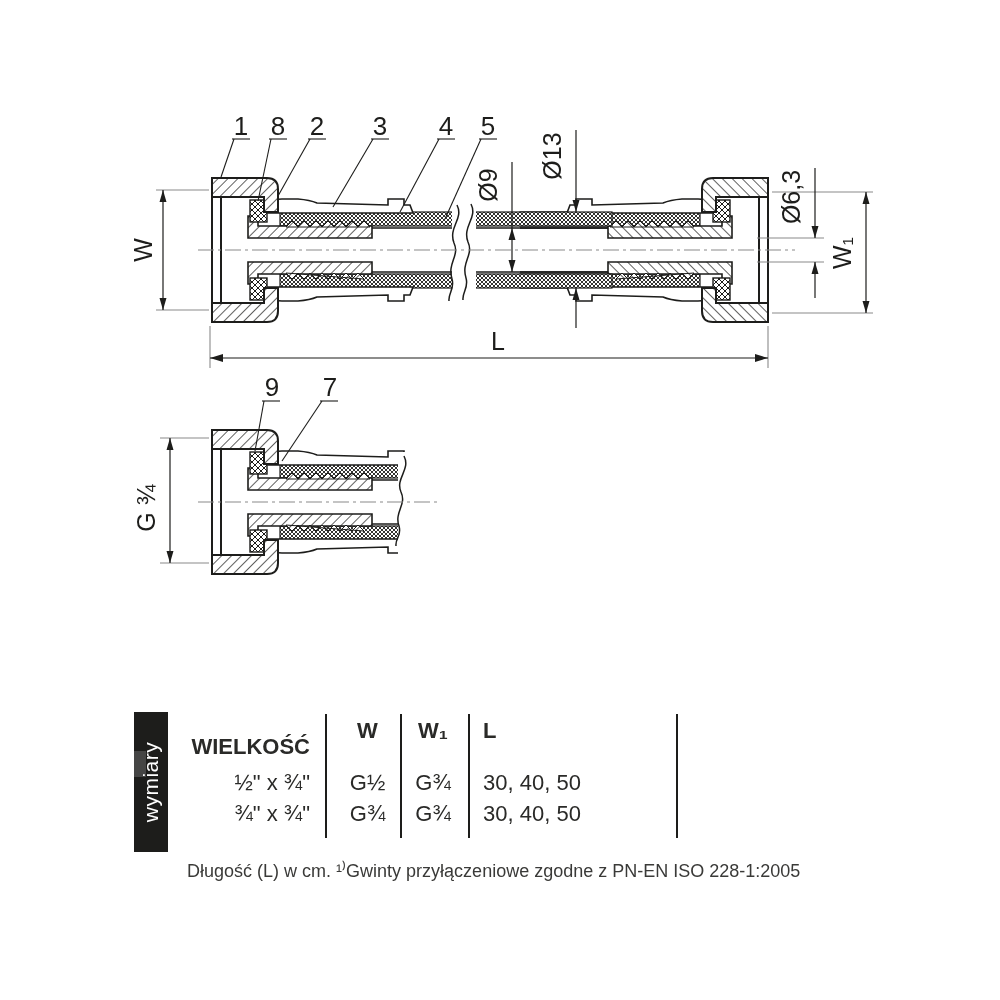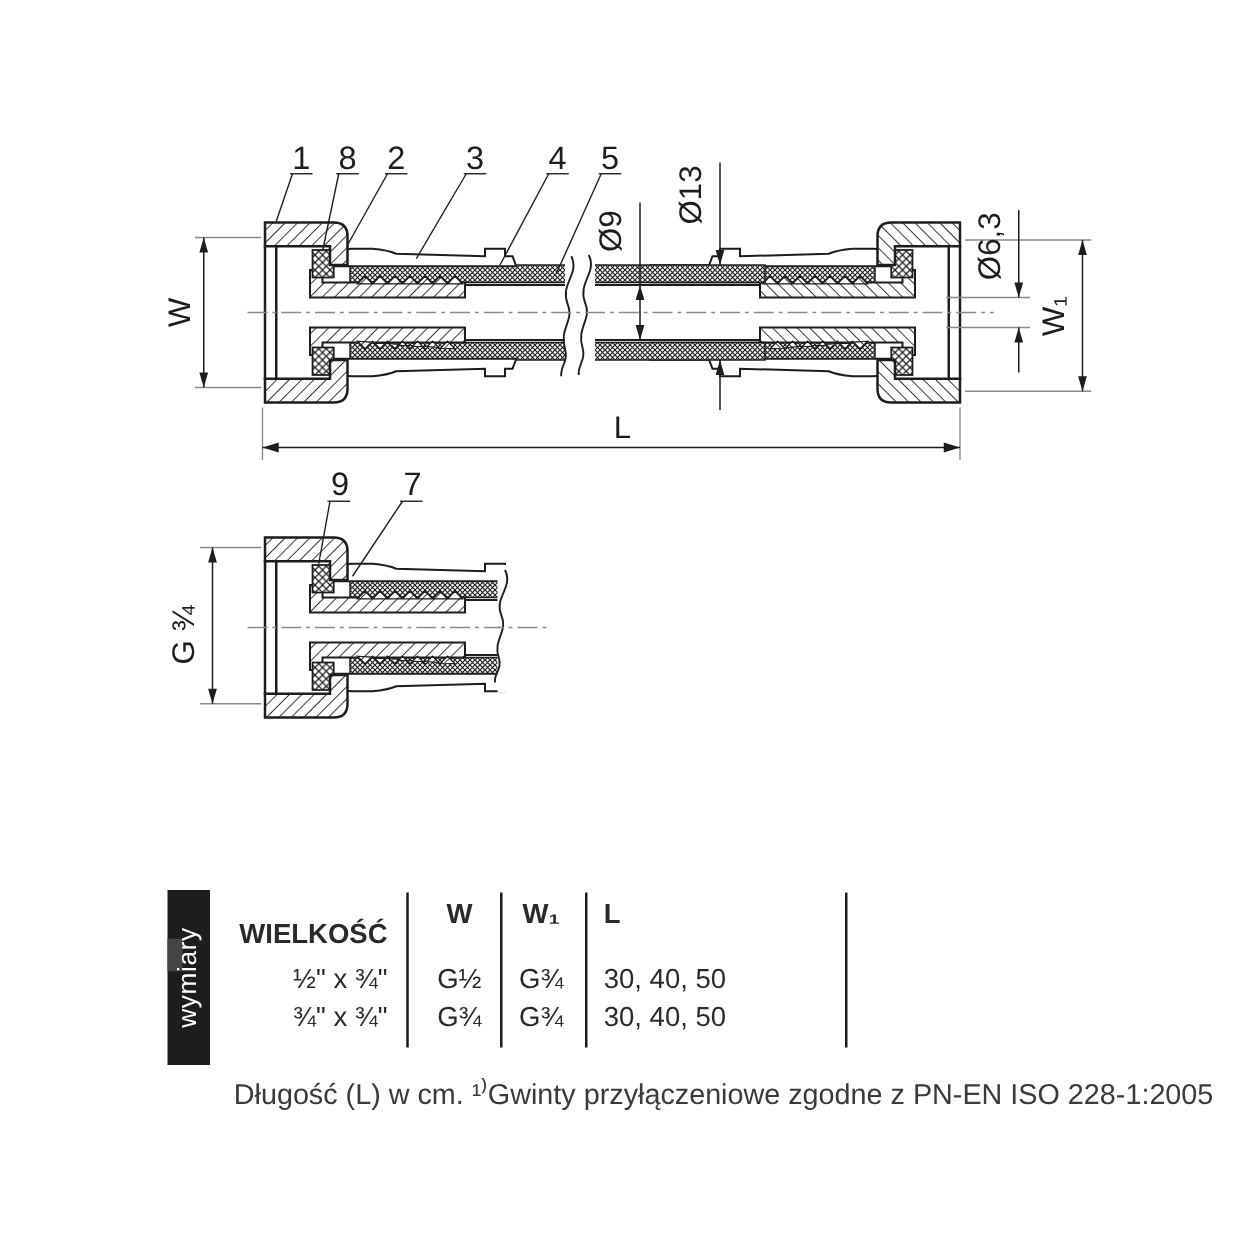--- a/index.html
+++ b/index.html
@@ -19,21 +19,21 @@
       color:#ffffff;font-size:21px;letter-spacing:0.5px;}
   .cell{position:absolute;font-size:22px;white-space:nowrap;color:#2a2a28;}
   .hdr{font-weight:bold;}
   .col-size{left:188px;width:122px;text-align:right;}
   .hdr.col-size{text-align:left;}
   .col-w{left:330px;width:75px;text-align:center;}
   .col-w1{left:404px;width:58px;text-align:center;}
   .col-l{left:483px;text-align:left;}
   .rule{position:absolute;width:2px;background:#1d1d1b;top:44px;height:124px;}
   .rule.r1{left:325px;} .rule.r2{left:400px;} .rule.r3{left:468px;} .rule.r4{left:676px;}
-  .note{position:absolute;left:187px;top:188px;font-size:23px;color:#3a3a38;white-space:nowrap;}
+  .note{position:absolute;left:187px;top:188px;font-size:18px;color:#3a3a38;white-space:nowrap;}
 </style>
 </head>
 <body>
 
 <div class="drawing-wrap">
 <svg width="1000" height="670" viewBox="0 0 1000 670">
   <defs>
     <pattern id="hatch" patternUnits="userSpaceOnUse" width="7" height="7" patternTransform="rotate(45)">
       <rect width="7" height="7" fill="#ffffff"></rect>
       <line x1="0" y1="0" x2="0" y2="7" stroke="#1d1d1b" stroke-width="1.4"></line>

